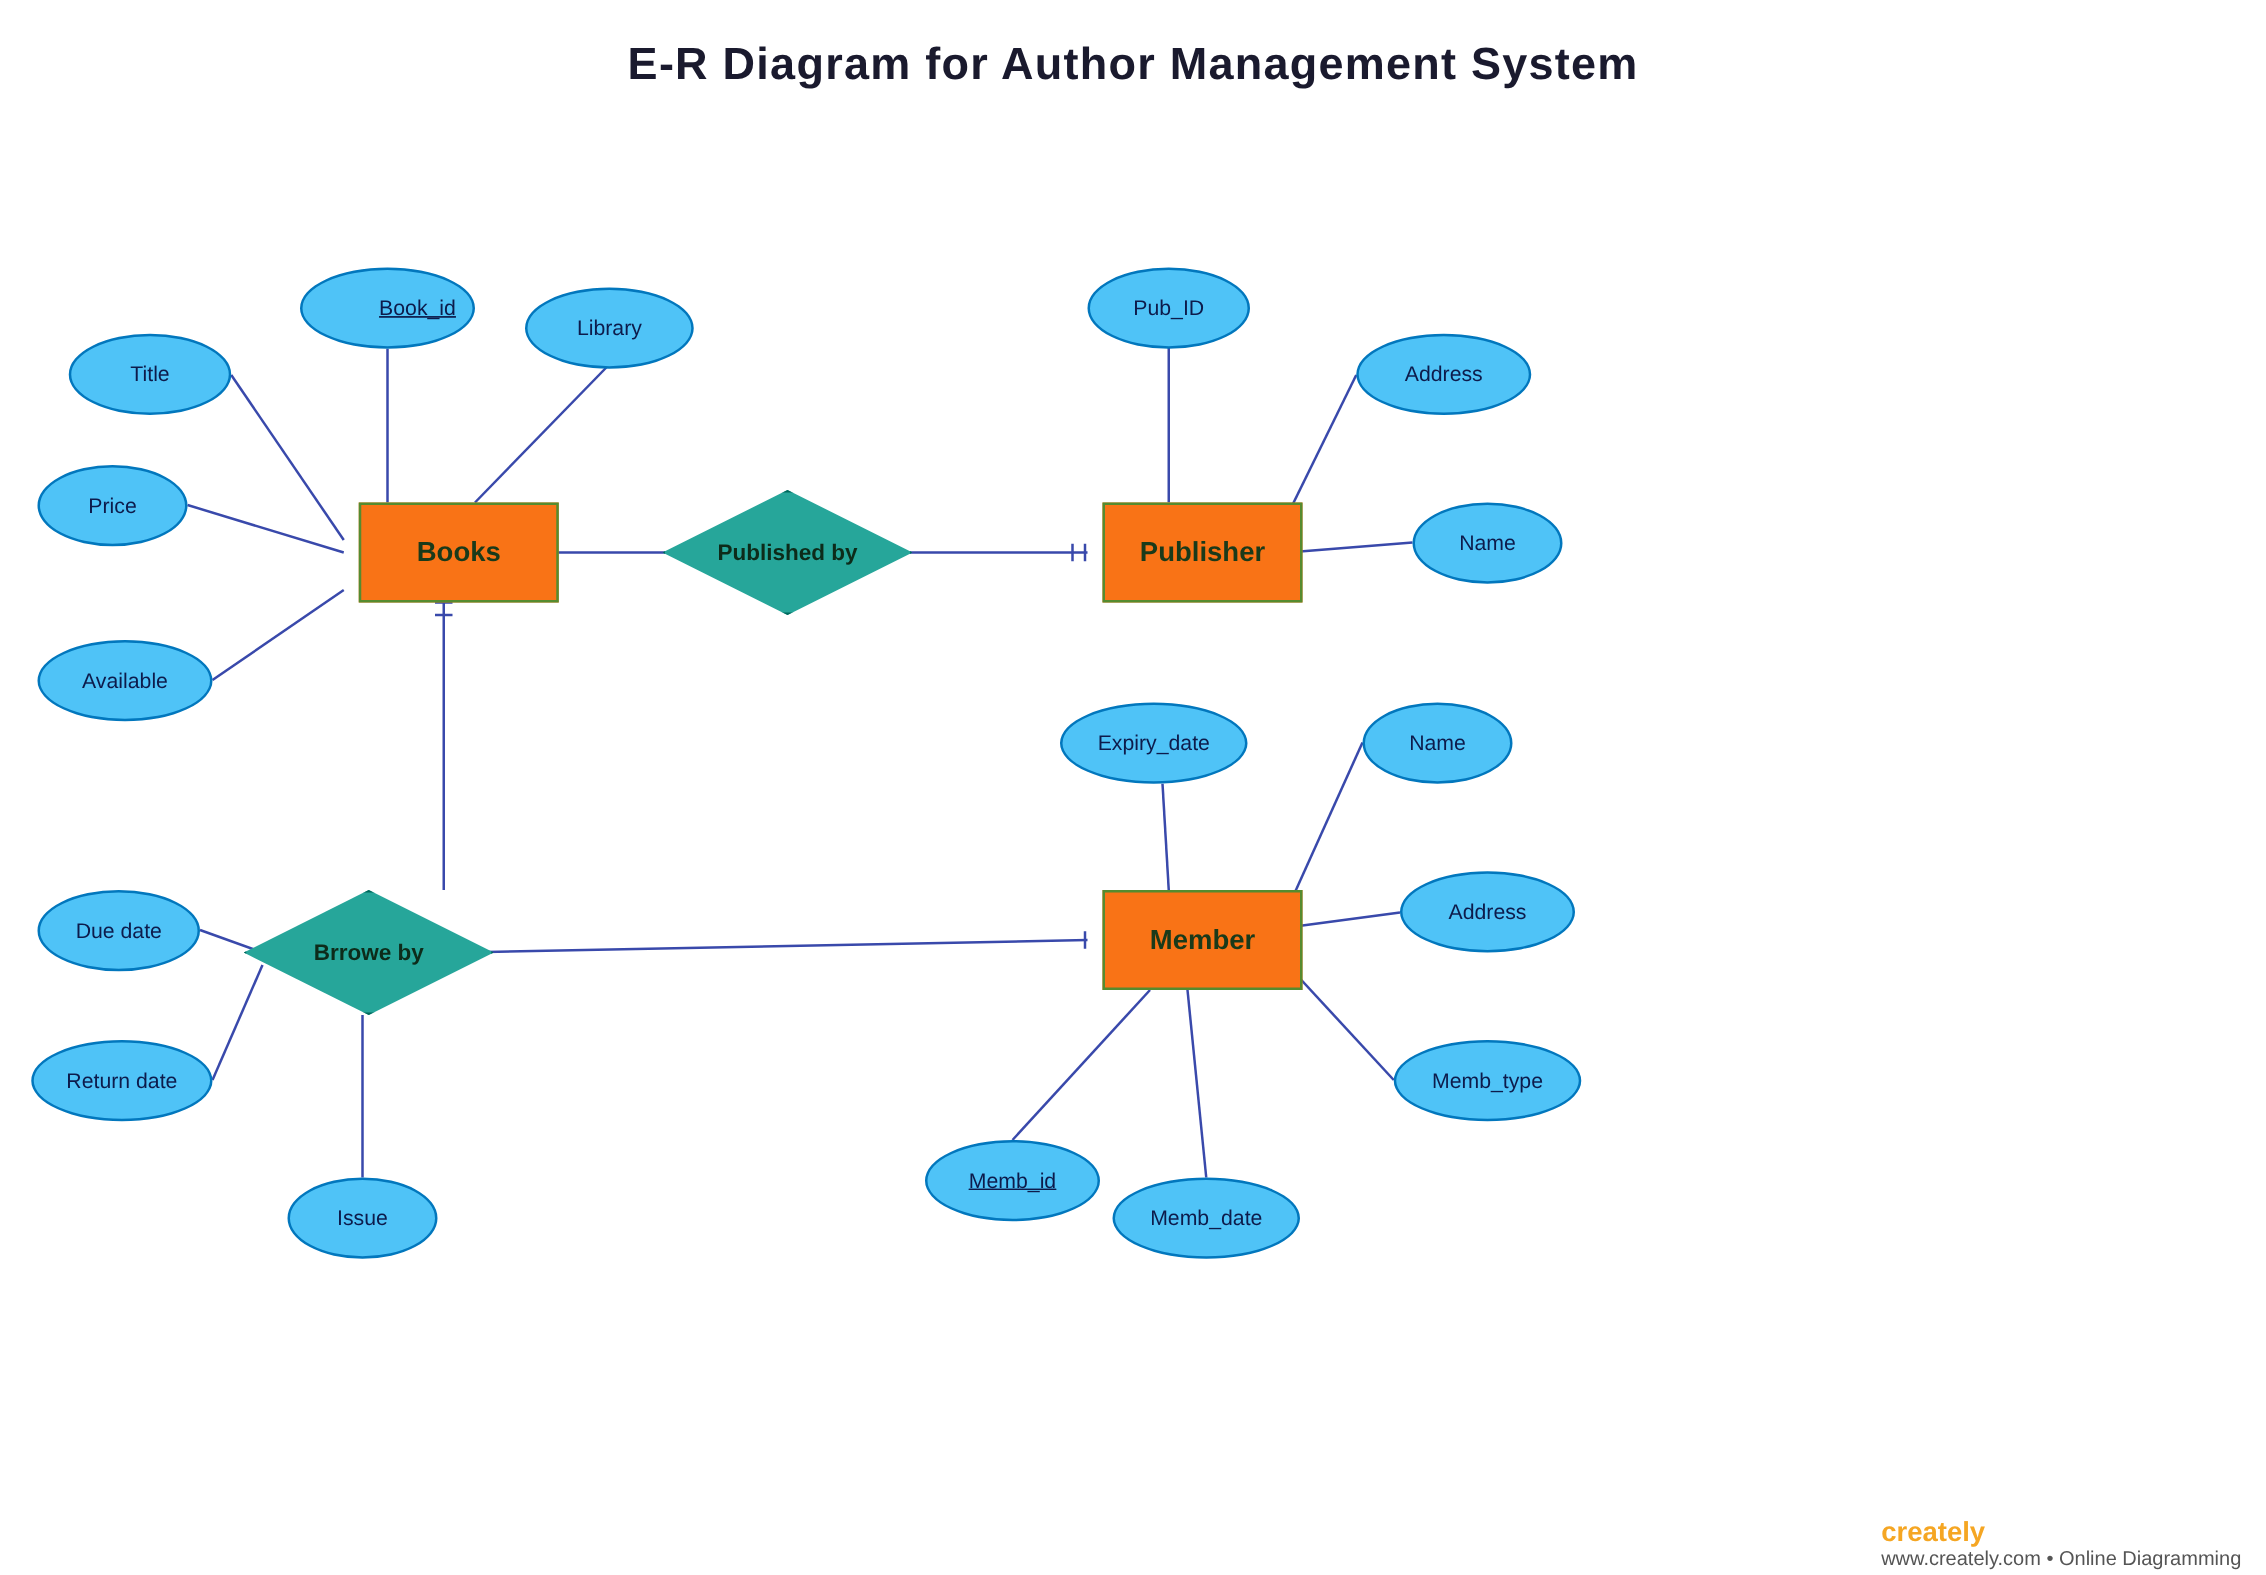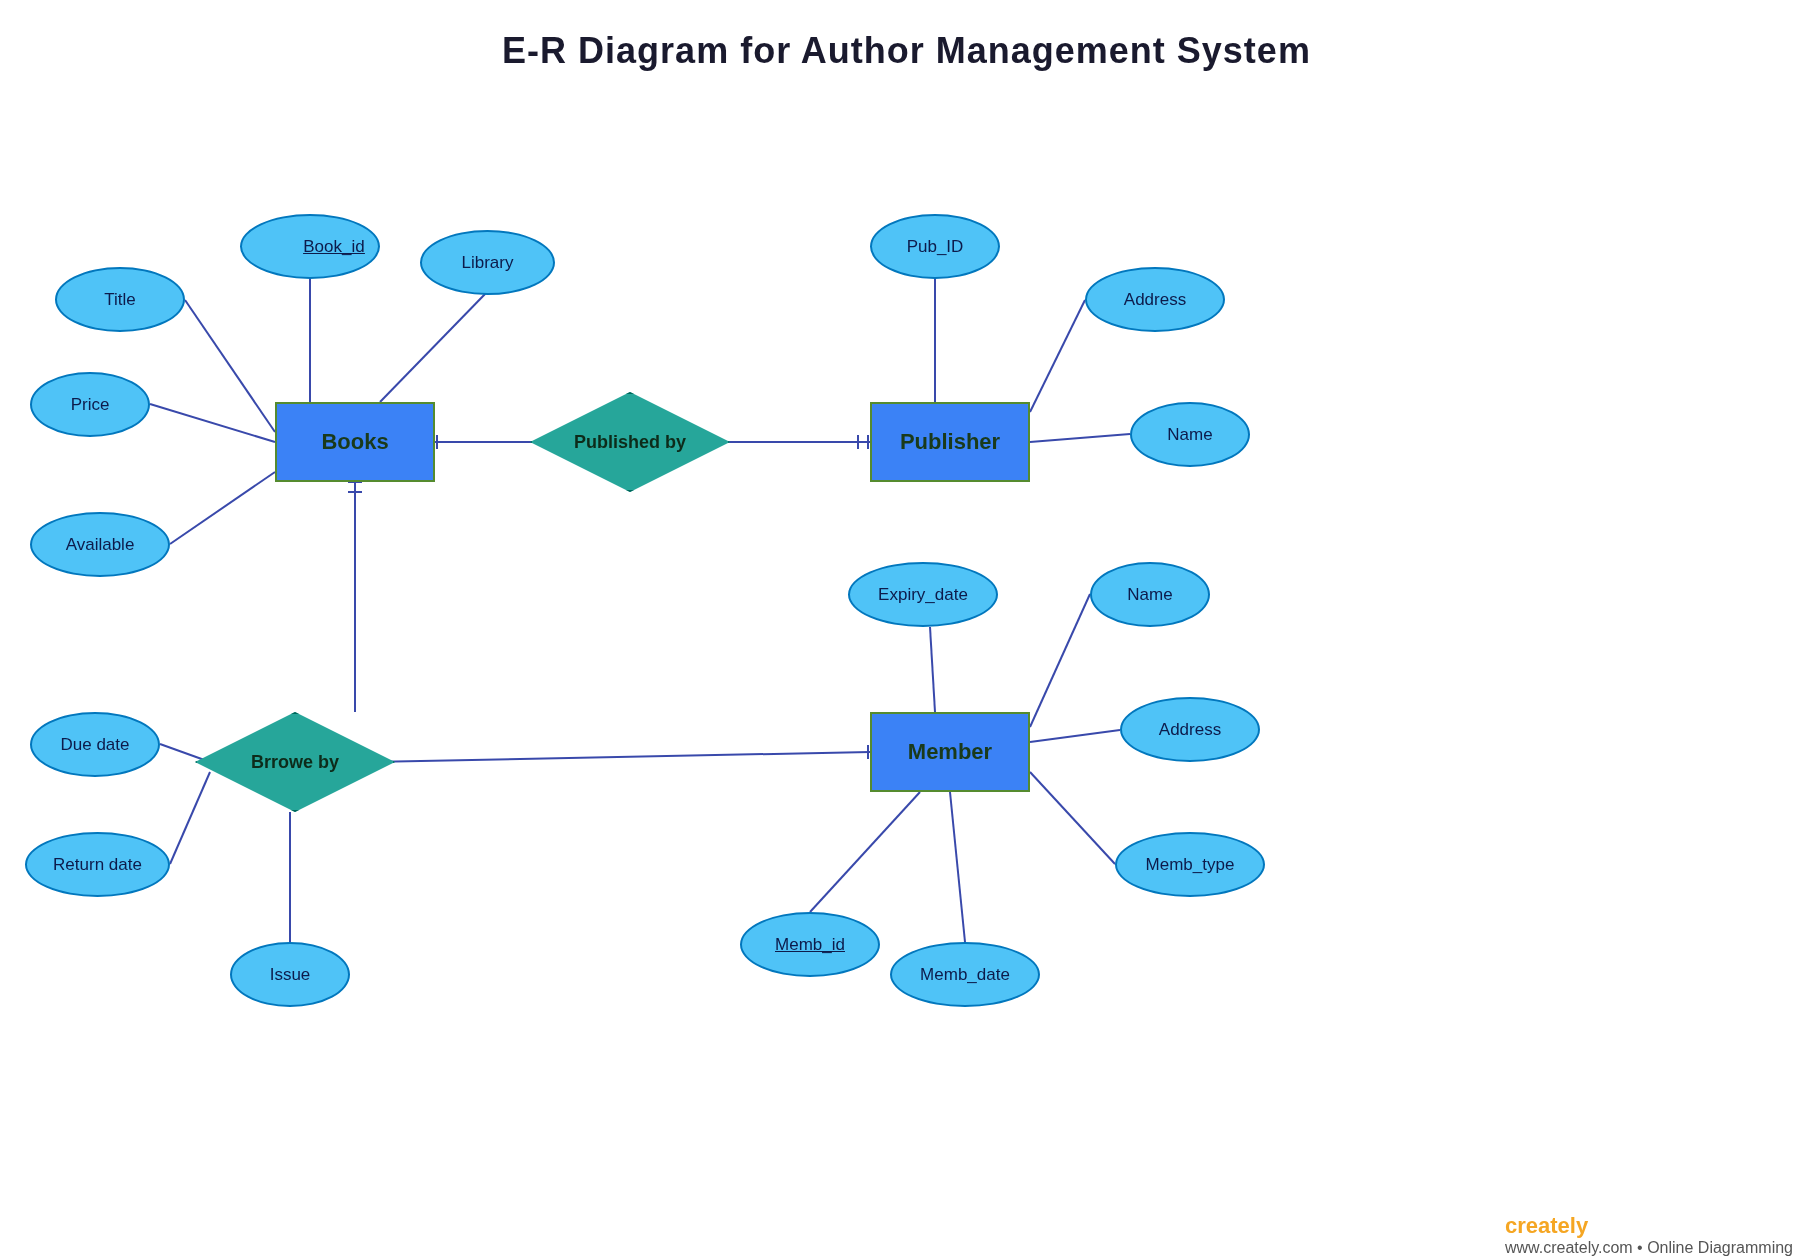--- a/index.html
+++ b/index.html
@@ -26,29 +26,30 @@
     }
     svg#connections {
       position: absolute;
       top: 0; left: 0;
       width: 1813px;
       height: 1200px;
       pointer-events: none;
     }
     .er-entity {
       position: absolute;
-      background: #3b82f6;
+      background: #f97316;
       border: 2.5px solid #558b2f;
       color: #1a3a1a;
       font-weight: bold;
       font-size: 22px;
       display: flex;
       align-items: center;
       justify-content: center;
       text-align: center;
+      margin-left: 12px;
     }
     .er-relationship {
       position: absolute;
       display: flex;
       align-items: center;
       justify-content: center;
       text-align: left;
       font-weight: bold;
       font-size: 20px;
       color: #1a3a2a;

